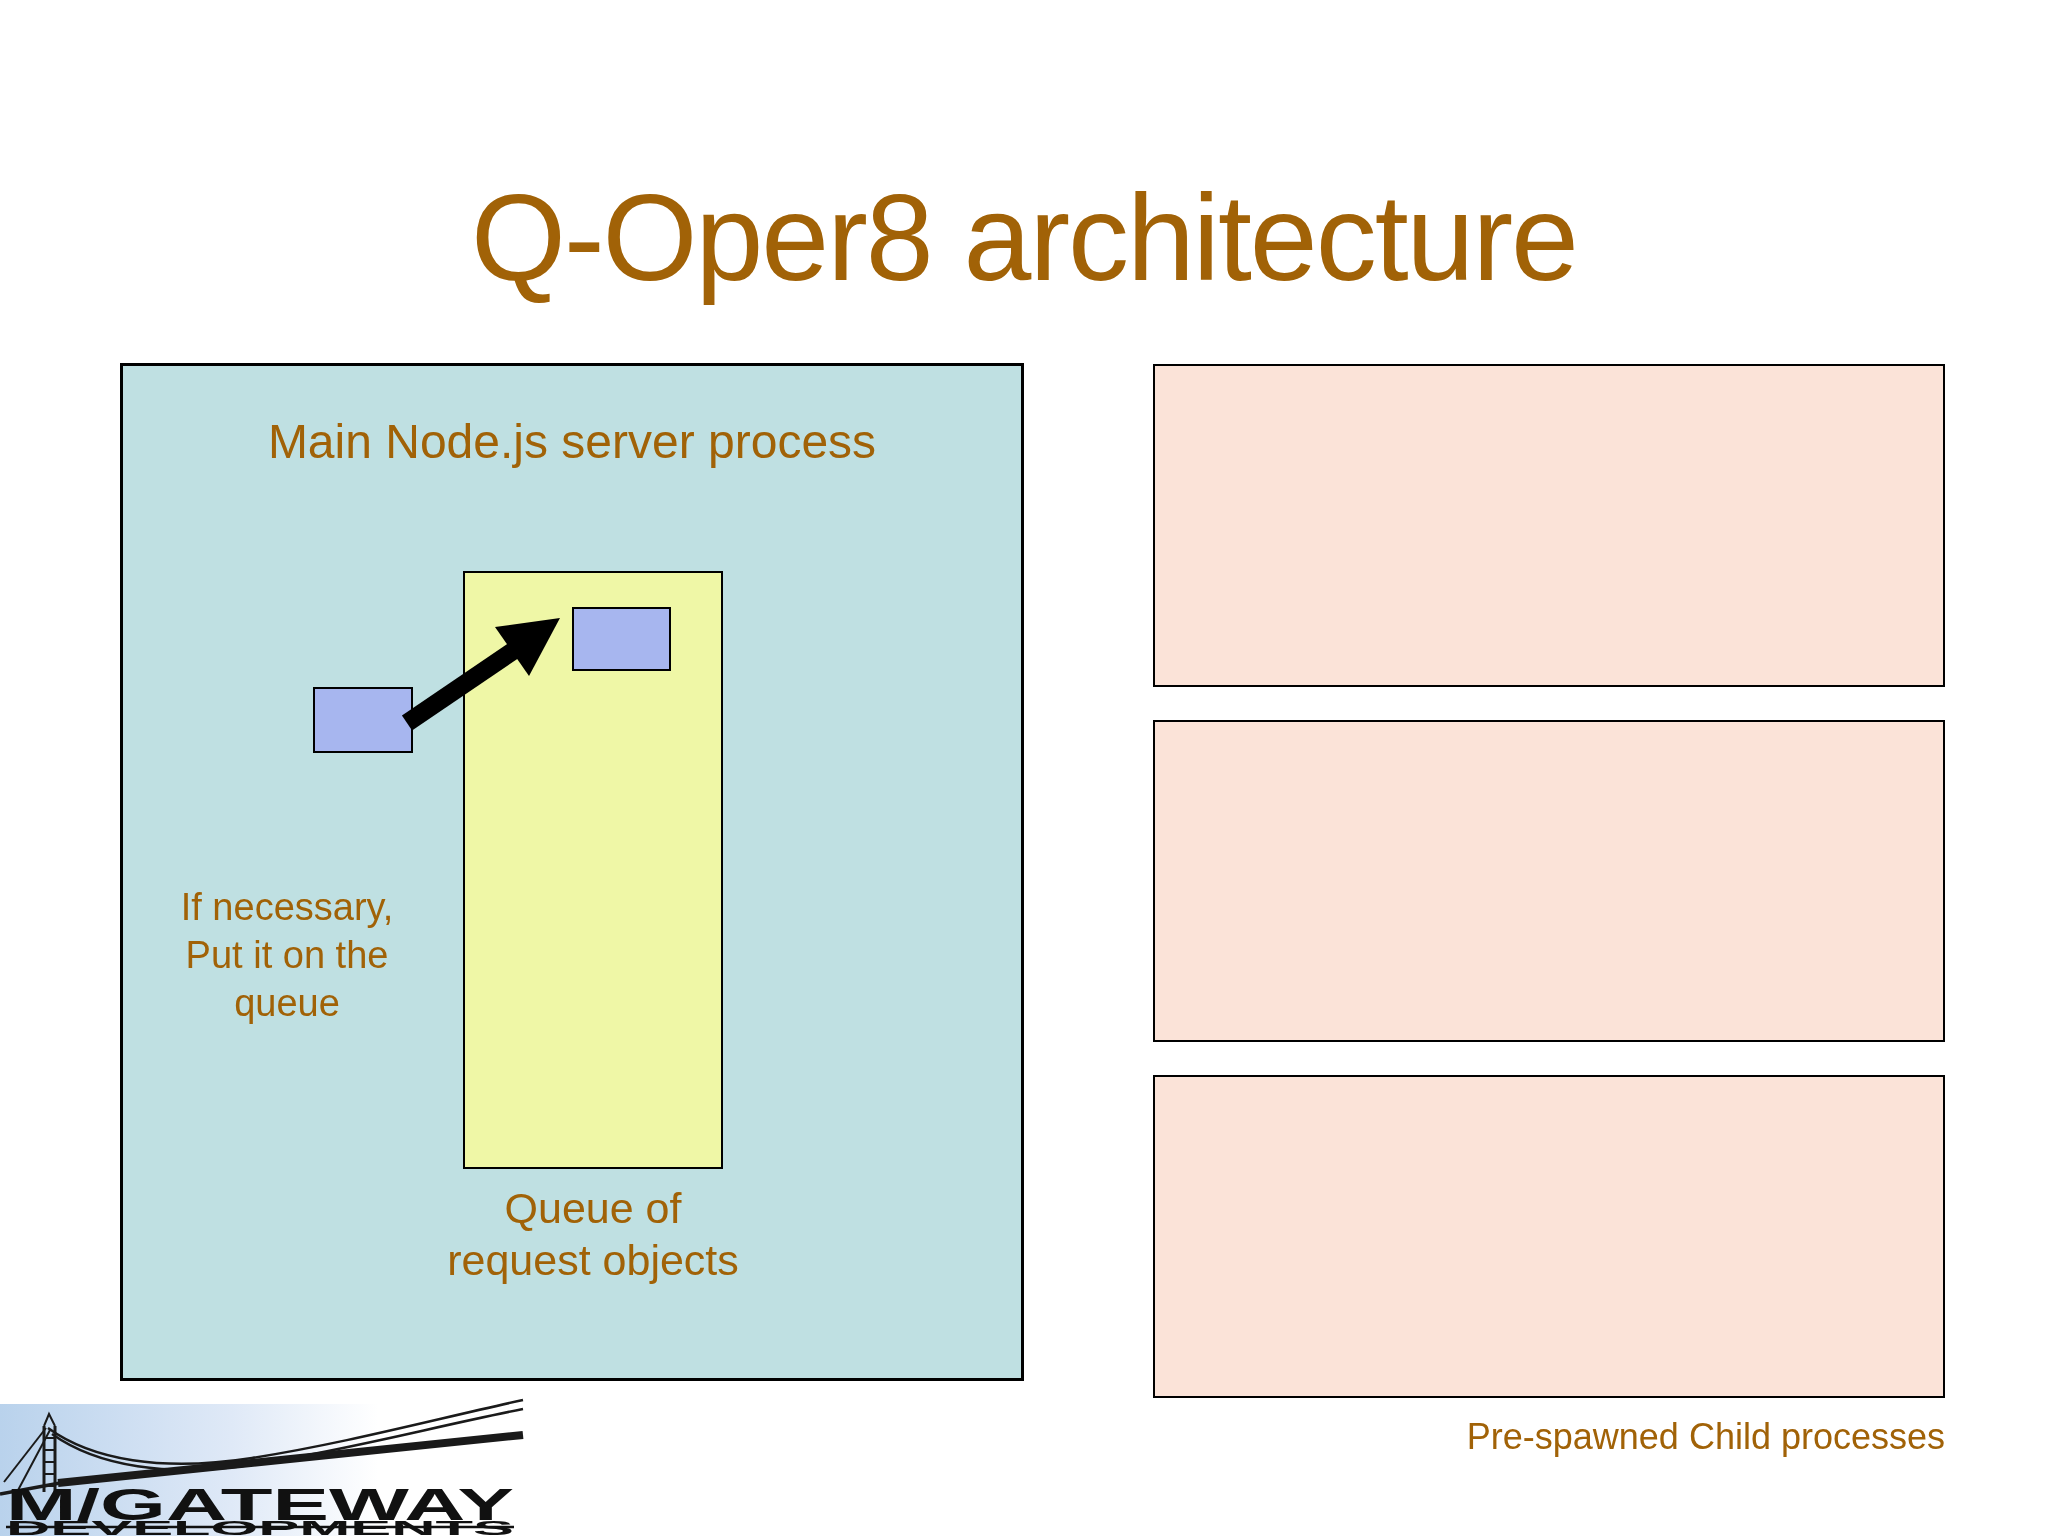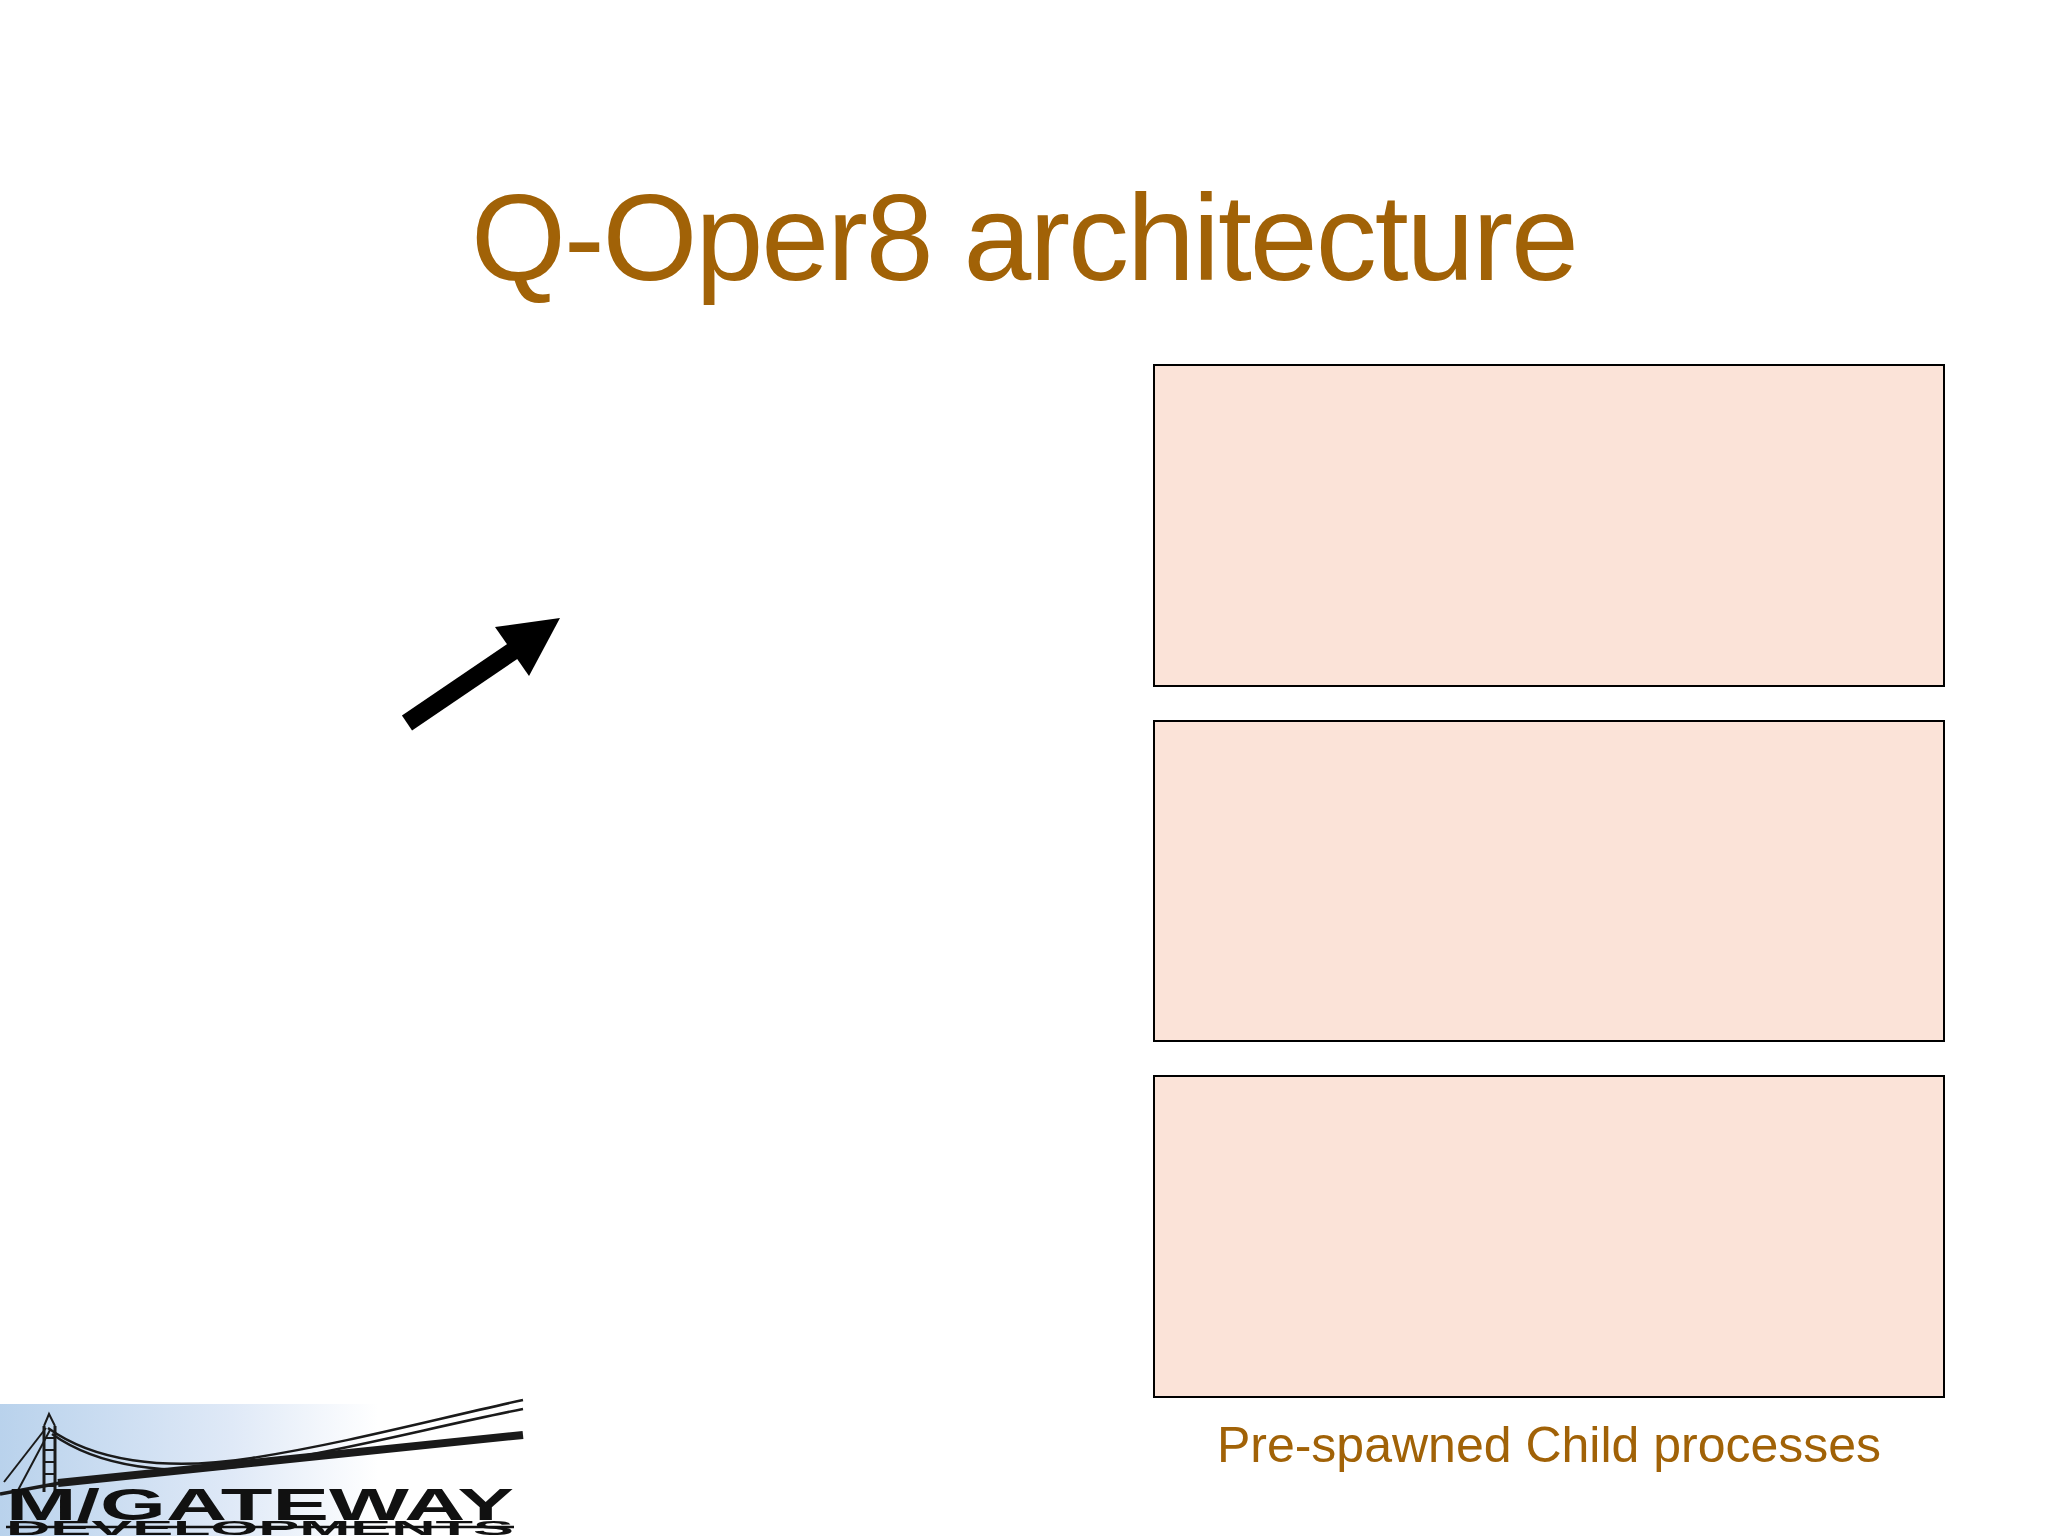--- a/index.html
+++ b/index.html
@@ -43,33 +43,44 @@
   }
   .children-group{
     position:absolute;left:1153px;top:364px;width:792px;height:1034px;
     display:flex;flex-direction:column;gap:33px;
   }
   .child-box{
     flex:1 1 0;background:#fbe3d8;border:2px solid #000;box-sizing:border-box;
   }
   .children-caption{
     position:absolute;left:1153px;top:1416px;width:792px;
-    font-size:50px;text-align:center;white-space:nowrap;
+    font-size:36px;text-align:right;white-space:nowrap;
   }
   .logo{
     position:absolute;left:0;top:1398px;width:525px;height:138px;
   }
 </style>
 </head>
 <body>
 
 <div class="slide">
 
   <h1 class="title">Q-Oper8 architecture</h1>
 
+  <div class="main-box">
+    <div class="main-label">Main Node.js server process</div>
+    <div class="queue-box"></div>
+    <div class="req-rect req-outer"></div>
+    <div class="req-rect req-inner"></div>
+    <div class="note">If necessary,
+Put it on the
+queue</div>
+    <div class="queue-label">Queue of
+request objects</div>
+  </div>
 
   <svg class="arrow-overlay" viewBox="0 0 2048 1536" aria-hidden="true">
     <line x1="407" y1="723" x2="513" y2="651" stroke="#000" stroke-width="18"></line>
     <polygon points="560,618 529,676 495,627" fill="#000"></polygon>
   </svg>
 
   <div class="children-group">
     <div class="child-box"></div>
   <div class="child-box"></div>
       <div class="child-box"></div>

